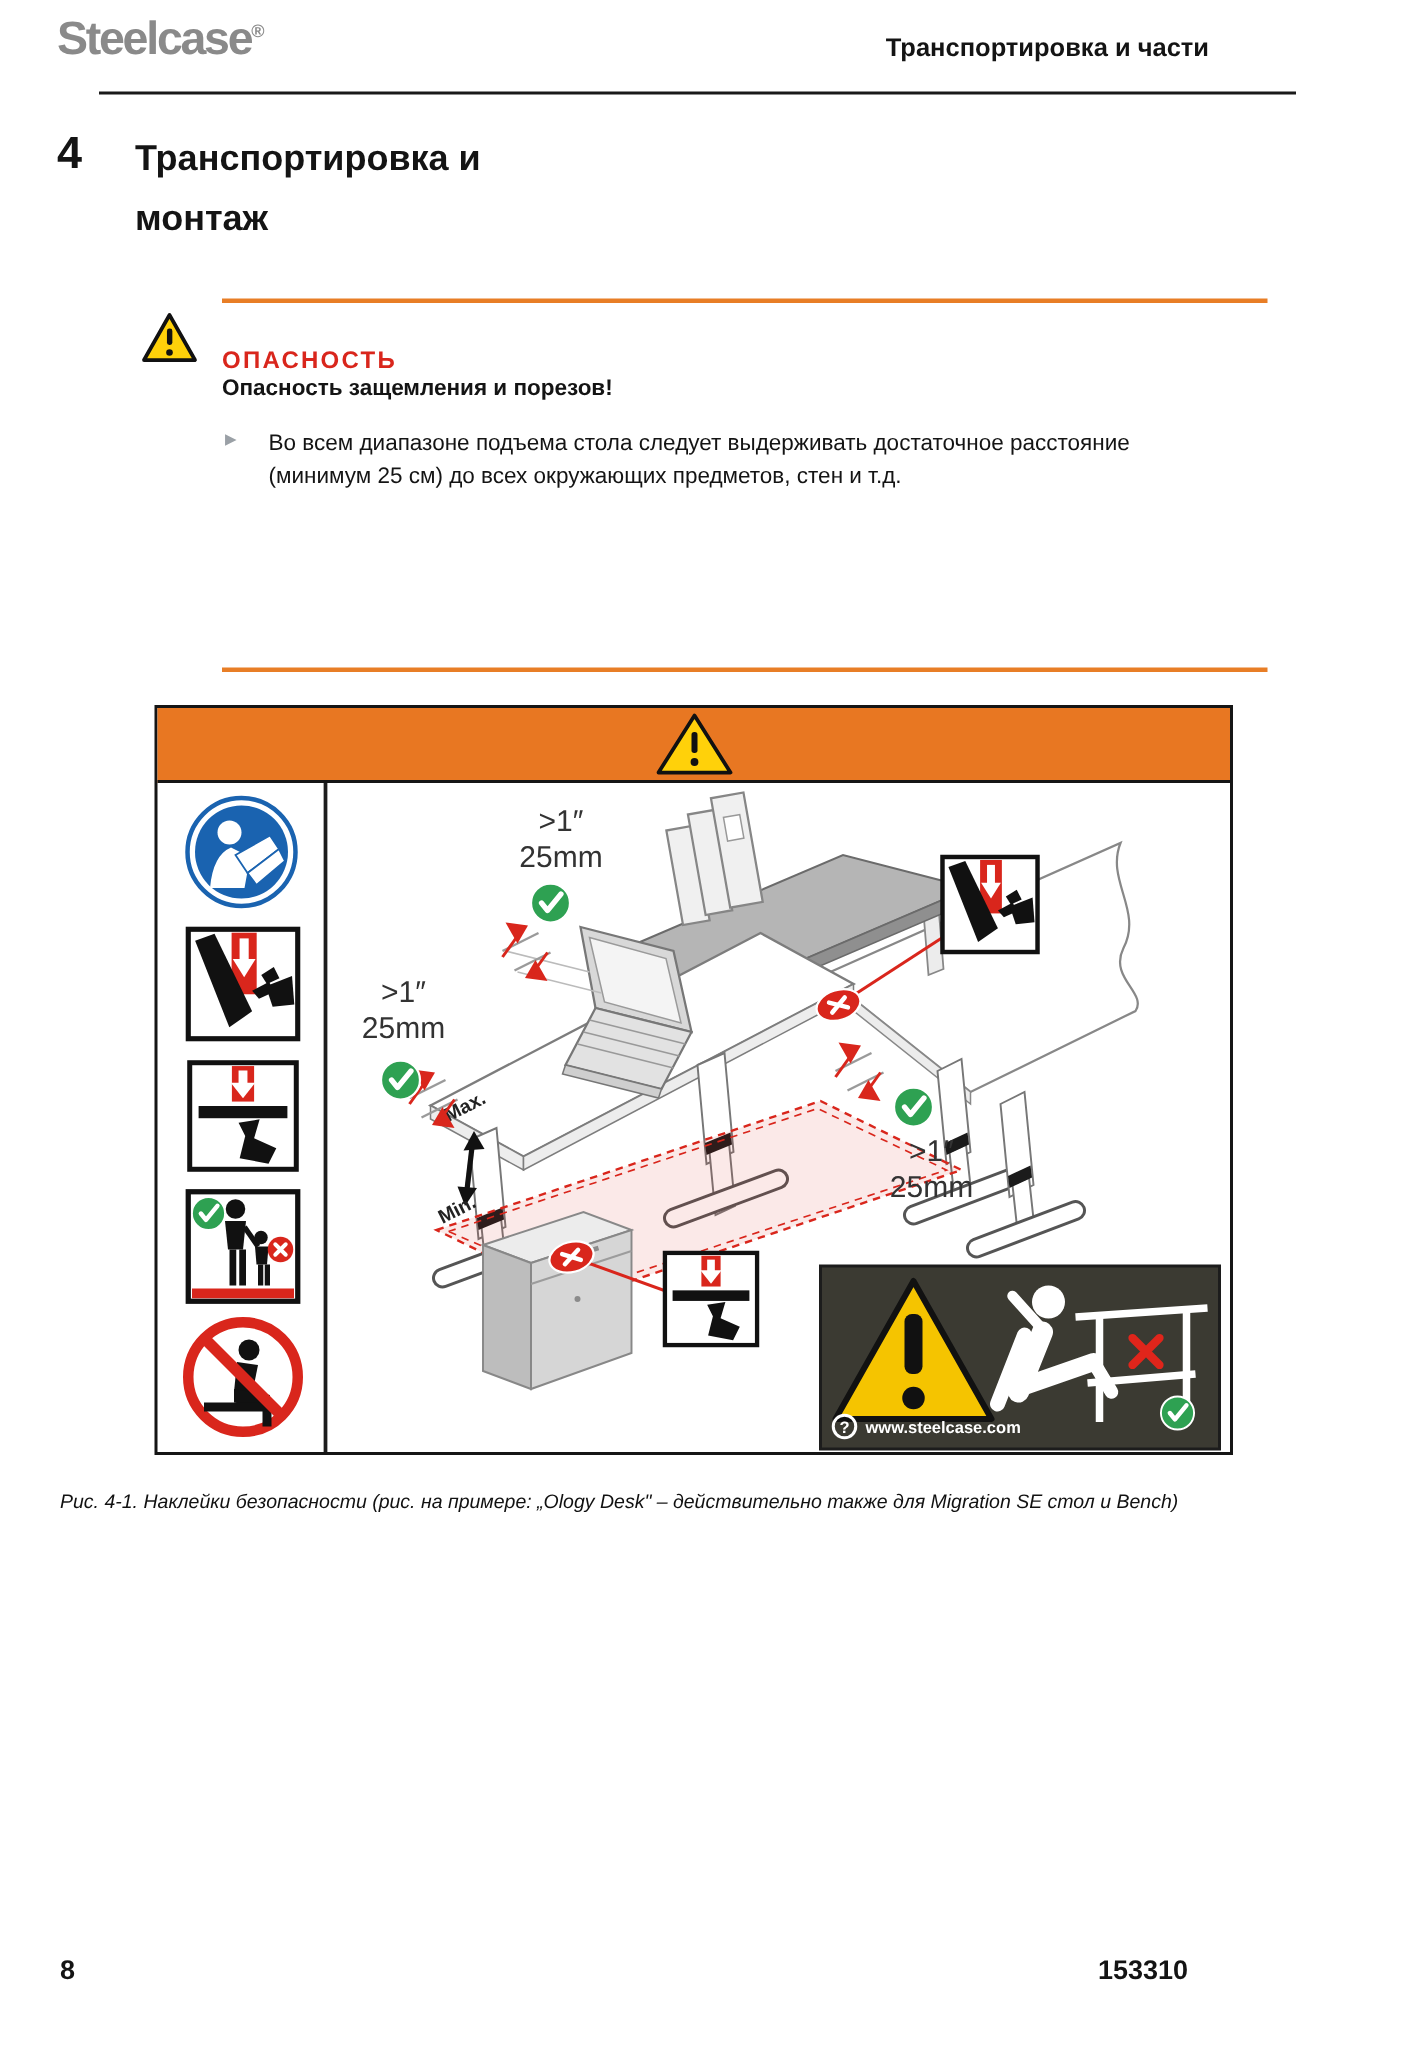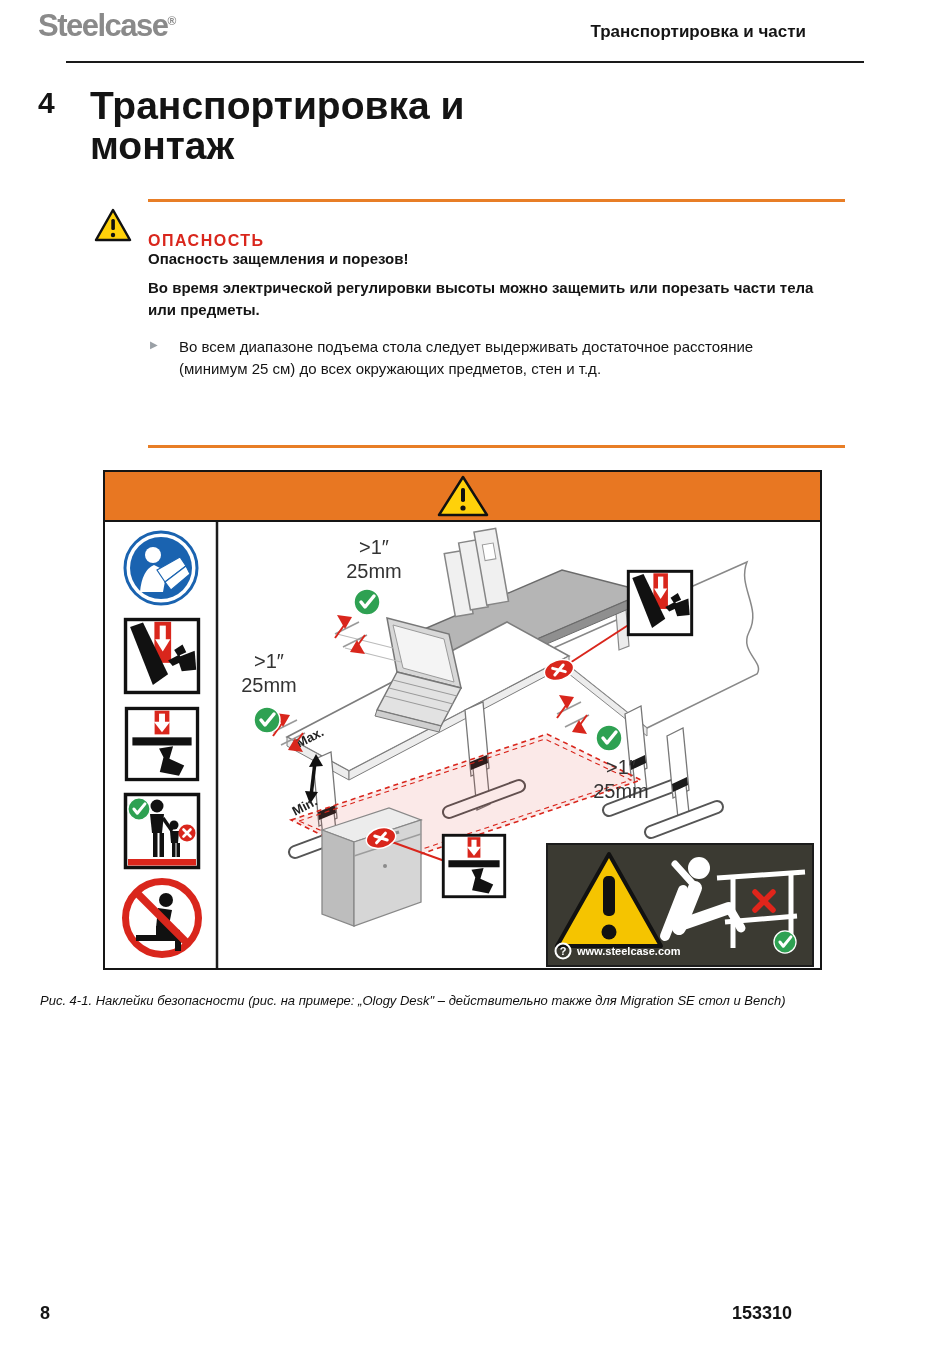--- a/index.html
+++ b/index.html
@@ -8,21 +8,21 @@
 
   
   .logo{position:absolute;left:38px;top:8px;font-size:31px;font-weight:bold;
         color:#8a8a8a;letter-spacing:-1.5px;}
   .logo sup{font-size:12px;letter-spacing:0;}
   .header-title{position:absolute;right:64px;top:22px;font-size:17px;font-weight:bold;}
   .header-rule{position:absolute;left:66px;top:61px;width:798px;height:2px;background:#1a1a1a;}
 
   
   .chapter-num{position:absolute;left:38px;top:86px;font-size:30px;font-weight:bold;}
-  .chapter-title{position:absolute;left:90px;top:86px;font-size:39px;font-weight:bold;line-height:40px;}
+  .chapter-title{position:absolute;left:90px;top:86px;font-size:24px;font-weight:bold;line-height:40px;}
 
   
   .danger-rule{position:absolute;left:148px;width:697px;height:3px;background:#E87E26;}
   .rule-top{top:199px;} .rule-bottom{top:445px;}
   .danger-tri{position:absolute;left:93px;top:207px;}
   .danger-label{position:absolute;left:148px;top:232px;color:#D9261C;font-weight:bold;
         font-size:16px;letter-spacing:1.5px;}
   .danger-body{position:absolute;left:148px;top:248px;width:676px;font-size:15px;line-height:1.5;}
   .danger-body p{margin:0 0 6px 0;font-weight:bold;}
   .danger-body p.lead{margin-bottom:12px;}
@@ -64,21 +64,20 @@
   <div class="danger-tri">
     <svg width="40" height="36" viewBox="0 0 40 36">
       <path d="M20,3 L37,33 L3,33 Z" fill="#FFD10A" stroke="#111" stroke-width="2.5" stroke-linejoin="round"></path>
       <rect x="18.3" y="12" width="3.6" height="11" rx="1.6" fill="#111"></rect>
       <circle cx="20" cy="28" r="2.2" fill="#111"></circle>
     </svg>
   </div>
   <div class="danger-label">ОПАСНОСТЬ</div>
   <div class="danger-body">
     <p>Опасность защемления и порезов!</p>
-    <p class="lead">Во время электрической регулировки высоты можно защемить или порезать части тела или предметы.</p>
     <ul class="danger-bullets">
       <li>Во всем диапазоне подъема стола следует выдерживать достаточное расстояние (минимум 25 см) до всех окружающих предметов, стен и т.д.</li>
     </ul>
   </div>
   <div class="danger-rule rule-bottom"></div>
 
   <div class="figure">
     <div class="figure-band">
       <svg width="56" height="44" viewBox="0 0 56 44">
         <path d="M28,3 L52,41 L4,41 Z" fill="#FFD10A" stroke="#111" stroke-width="2.5" stroke-linejoin="round"></path>

